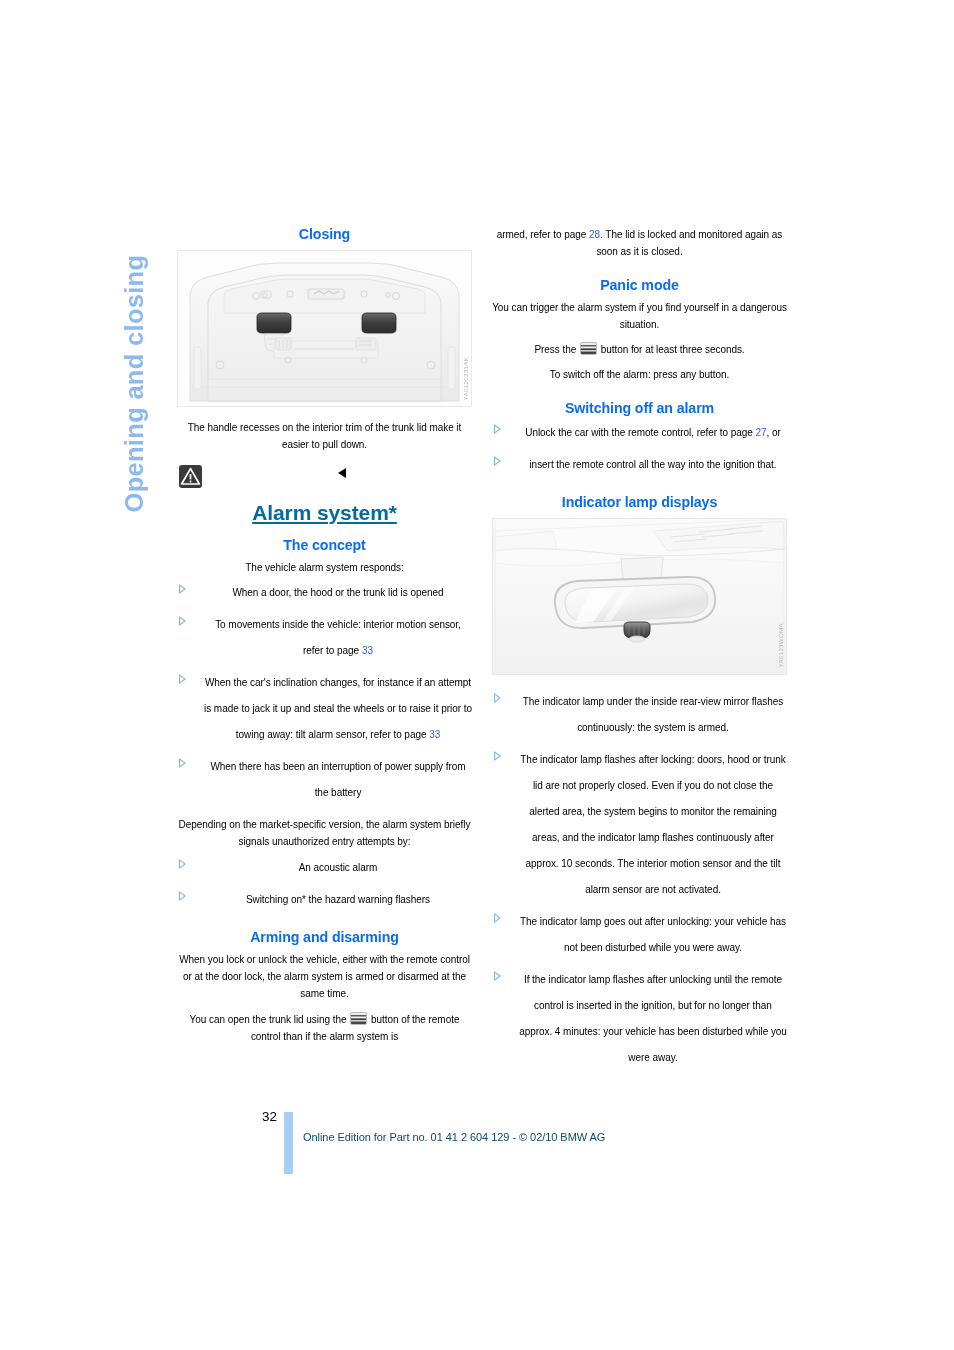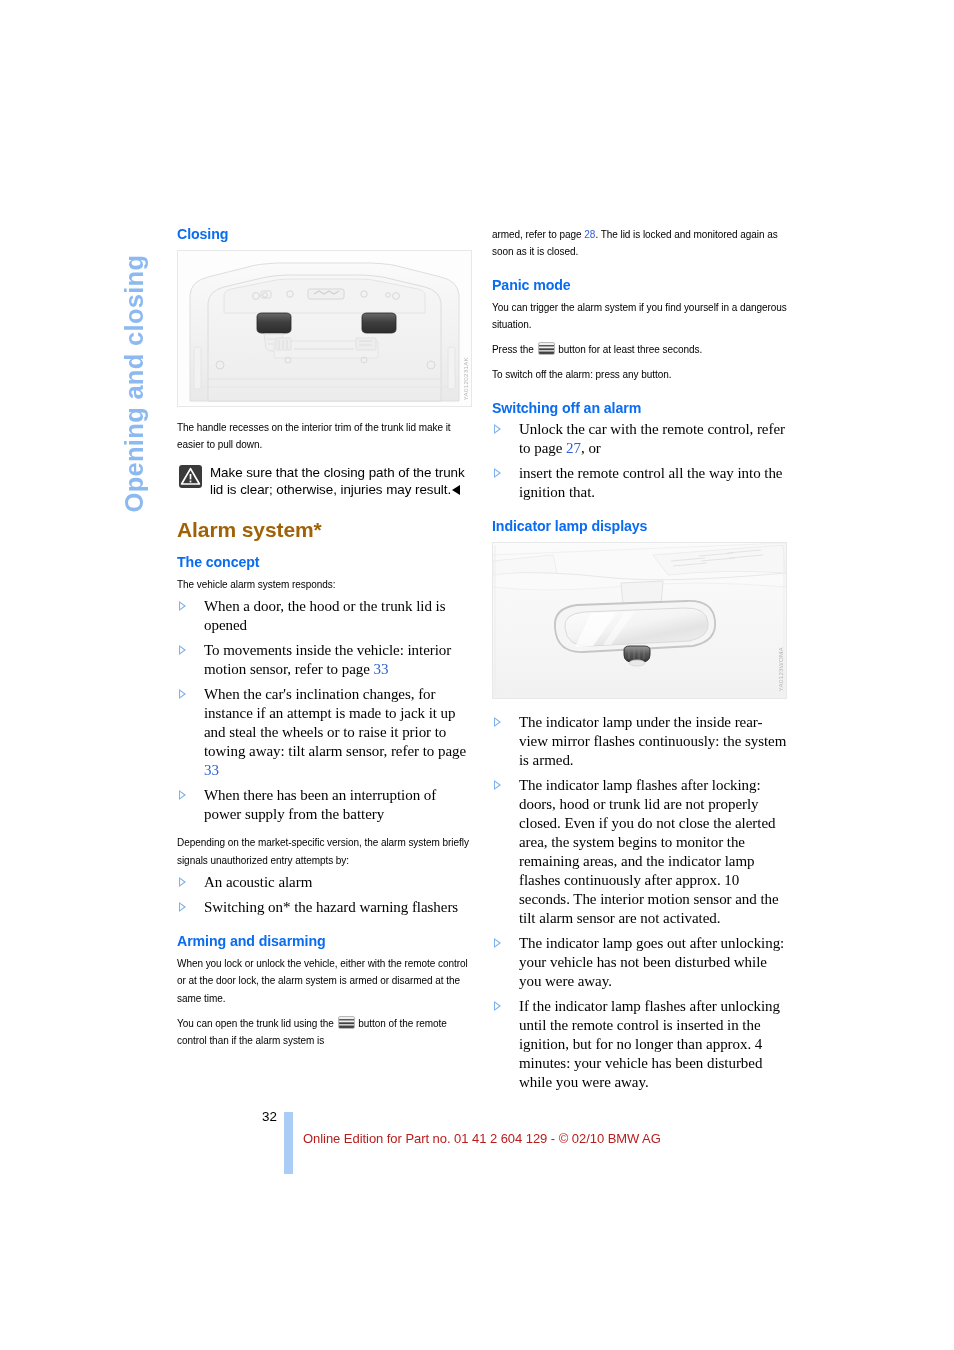--- a/index.html
+++ b/index.html
@@ -44,31 +44,33 @@
     letter-spacing: 0.3px;
     white-space: nowrap;
     text-align: left;
   }
 
   
   .col {
     position: absolute;
     top: 226px;
     width: 295px;
+    text-align: center;
   }
   .col-left  { left: 177px; }
   .col-right { left: 492px; }
 
   
   .h1 {
-    color: #a16207;
+    color: #0369a1;
     font-size: 21px;
     font-weight: bold;
     margin: 0;
     letter-spacing: -0.1px;
+    text-decoration: underline;
   }
   .h2 {
     color: #0A6CF0;
     font-size: 14.2px;
     font-weight: bold;
     margin: 0;
     letter-spacing: -0.1px;
   }
   p {
     margin: 0;
@@ -88,25 +90,24 @@
 
   
   ul.bullets {
     list-style: none;
     margin: 0;
     padding: 0;
   }
   ul.bullets > li {
     position: relative;
     padding-left: 27px;
-    font-size: 15px;
-    line-height: 19px;
+    font-size: 10px;
+    line-height: 26px;
     margin-top: 6px;
     letter-spacing: -0.05px;
-    font-family: Liberation Serif, serif;
   }
   ul.bullets > li:first-child { margin-top: 4px; }
   .tri {
     position: absolute;
     left: 2px;
     top: 4px;
     width: 0;
     height: 0;
     border-left: 7px solid #7FB2EF;
     border-top: 5px solid transparent;
@@ -215,22 +216,22 @@
     left: 284px;
     top: 4px;
     width: 9px;
     height: 62px;
     background: #A9CDF4;
   }
   .footer-text {
     position: absolute;
     left: 303px;
     top: 23px;
-    font-size: 13px;
-    color: #b91c1c;
+    font-size: 11px;
+    color: #0c4a6e;
     letter-spacing: -0.05px;
   }
 </style>
 </head>
 <body>
 
 <div class="page">
 
   <div class="side-tab">
     <div class="side-tab-text">Opening and closing</div>
@@ -312,21 +313,21 @@
 
     <div class="sp-10"></div>
     <div class="note">
       <span class="warn-icon">
         <svg width="23" height="23" viewBox="0 0 23 23">
           <path d="M11.5 3.6 L20.4 19 L2.6 19 Z" fill="none" stroke="#ffffff" stroke-width="1.7" stroke-linejoin="round"></path>
           <rect x="10.65" y="9" width="1.7" height="5.4" fill="#ffffff"></rect>
           <rect x="10.65" y="15.6" width="1.7" height="1.8" fill="#ffffff"></rect>
         </svg>
       </span>
-      <span>Make sure that the closing path of the trunk lid is clear; otherwise, injuries may result.</span><span class="back-arrow"></span>
+      <span class="back-arrow"></span>
     </div>
 
     <div class="sp-20"></div>
     <div class="h1">Alarm system*</div>
 
     <div class="sp-12"></div>
     <div class="h2">The concept</div>
     <div class="sp-6"></div>
     <p>The vehicle alarm system responds:</p>
 

